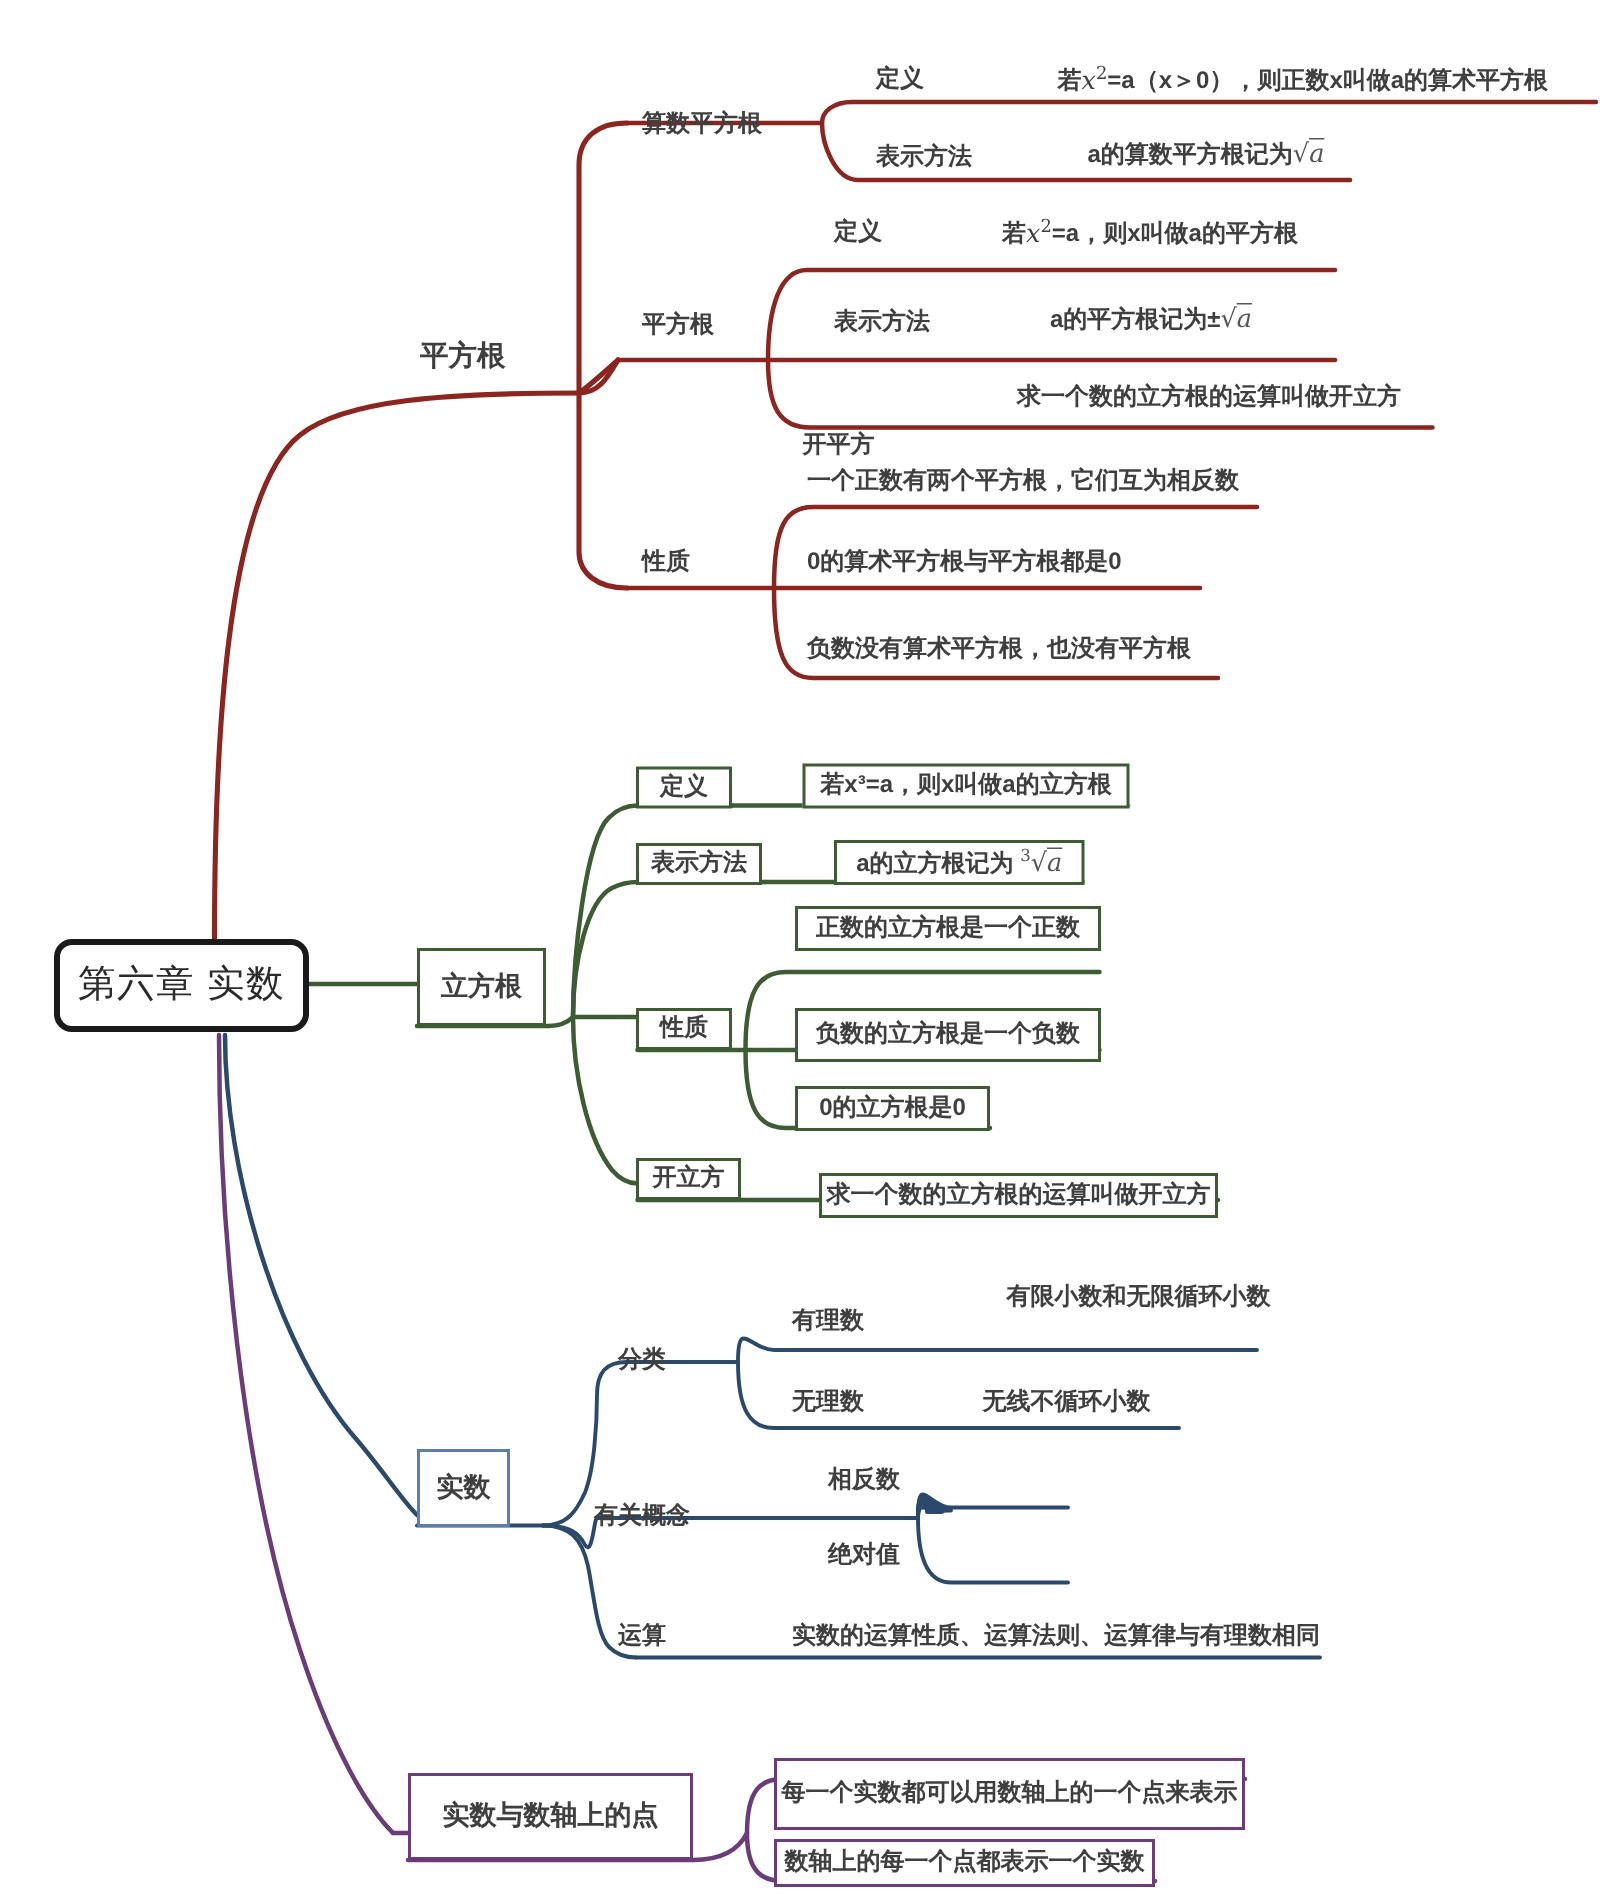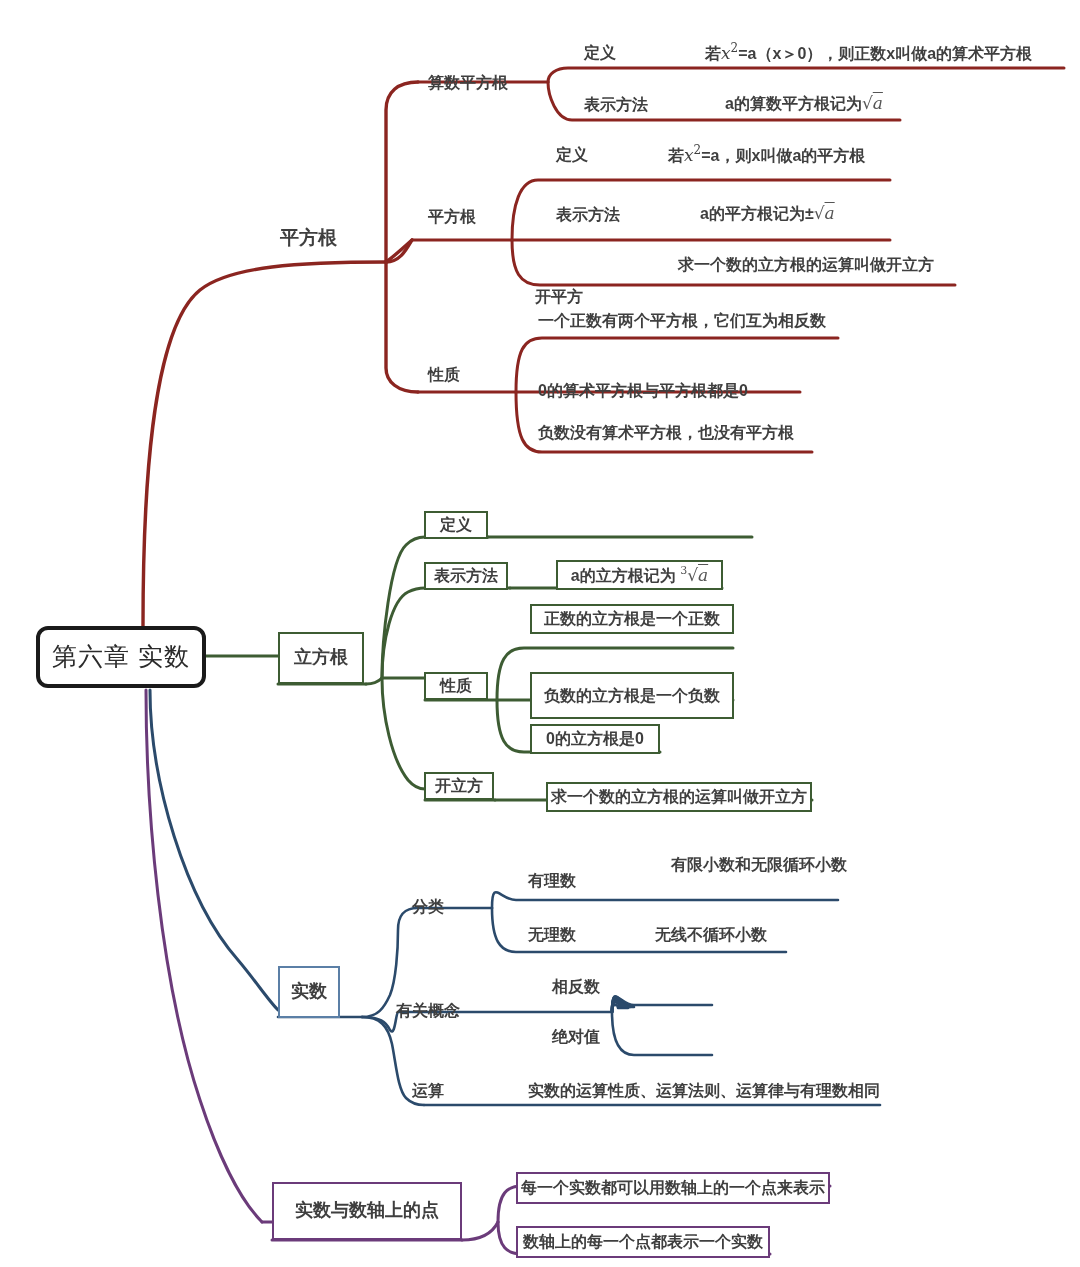--- a/index.html
+++ b/index.html
@@ -235,49 +235,52 @@
   <div class="node txt" style="left:678px;top:256px;">
     <span>求一个数的立方根的运算叫做开立方</span>
   </div>
 
   <div class="node lbl" style="left:428px;top:366px;">
     <span>性质</span>
   </div>
   <div class="node txt" style="left:538px;top:312px;">
     <span>一个正数有两个平方根，它们互为相反数</span>
   </div>
-  <div class="node txt" style="left:538px;top:382px;">
+  <div class="node txt" style="left:538px;top:366px;">
     <span>0的算术平方根与平方根都是0</span>
   </div>
   <div class="node txt" style="left:538px;top:424px;">
     <span>负数没有算术平方根，也没有平方根</span>
   </div>
 
   <div class="node boxed box-green box-title" style="left:278px;top:632px;width:86px;height:52px;">
     <span>立方根</span>
   </div>
 
   <div class="node boxed box-green" style="left:424px;top:511px;width:64px;height:28px;">
     <span>定义</span>
   </div>
+  <div class="node boxed box-green" style="left:535px;top:509px;width:218px;height:30px;">
+    <span>若x³=a，则x叫做a的立方根</span>
+  </div>
 
   <div class="node boxed box-green" style="left:424px;top:562px;width:84px;height:28px;">
     <span>表示方法</span>
   </div>
   <div class="node boxed box-green" style="left:556px;top:560px;width:167px;height:30px;">
     <span>a的立方根记为&nbsp;<span class="radical"><span class="cbrt-idx">3</span><span class="rad-sym">√</span><span style="text-decoration:overline;">a</span></span></span>
   </div>
 
   <div class="node boxed box-green" style="left:424px;top:672px;width:64px;height:28px;">
     <span>性质</span>
   </div>
   <div class="node boxed box-green" style="left:530px;top:604px;width:204px;height:30px;">
     <span>正数的立方根是一个正数</span>
   </div>
-  <div class="node boxed box-green" style="left:530px;top:672px;width:204px;height:47px;">
+  <div class="node boxed box-green" style="left:530px;top:672px;width:204px;height:36px;">
     <span>负数的立方根是一个负数</span>
   </div>
   <div class="node boxed box-green" style="left:530px;top:724px;width:130px;height:30px;">
     <span>0的立方根是0</span>
   </div>
 
   <div class="node boxed box-green" style="left:424px;top:772px;width:70px;height:28px;">
     <span>开立方</span>
   </div>
   <div class="node boxed box-green" style="left:546px;top:770px;width:266px;height:30px;margin-top:12px;">
@@ -317,20 +320,20 @@
   <div class="node lbl" style="left:412px;top:1082px;">
     <span>运算</span>
   </div>
   <div class="node txt" style="left:528px;top:1082px;">
     <span>实数的运算性质、运算法则、运算律与有理数相同</span>
   </div>
 
   <div class="node boxed box-purple box-title" style="left:272px;top:1182px;width:190px;height:58px;">
     <span>实数与数轴上的点</span>
   </div>
-  <div class="node boxed box-purple" style="left:516px;top:1172px;width:314px;height:32px;">
+  <div class="node boxed box-purple" style="left:516px;top:1172px;width:314px;height:48px;">
     <span>每一个实数都可以用数轴上的一个点来表示</span>
   </div>
   <div class="node boxed box-purple" style="left:516px;top:1226px;width:254px;height:32px;">
     <span>数轴上的每一个点都表示一个实数</span>
   </div>
 
 </div>
 
 </body></html>

